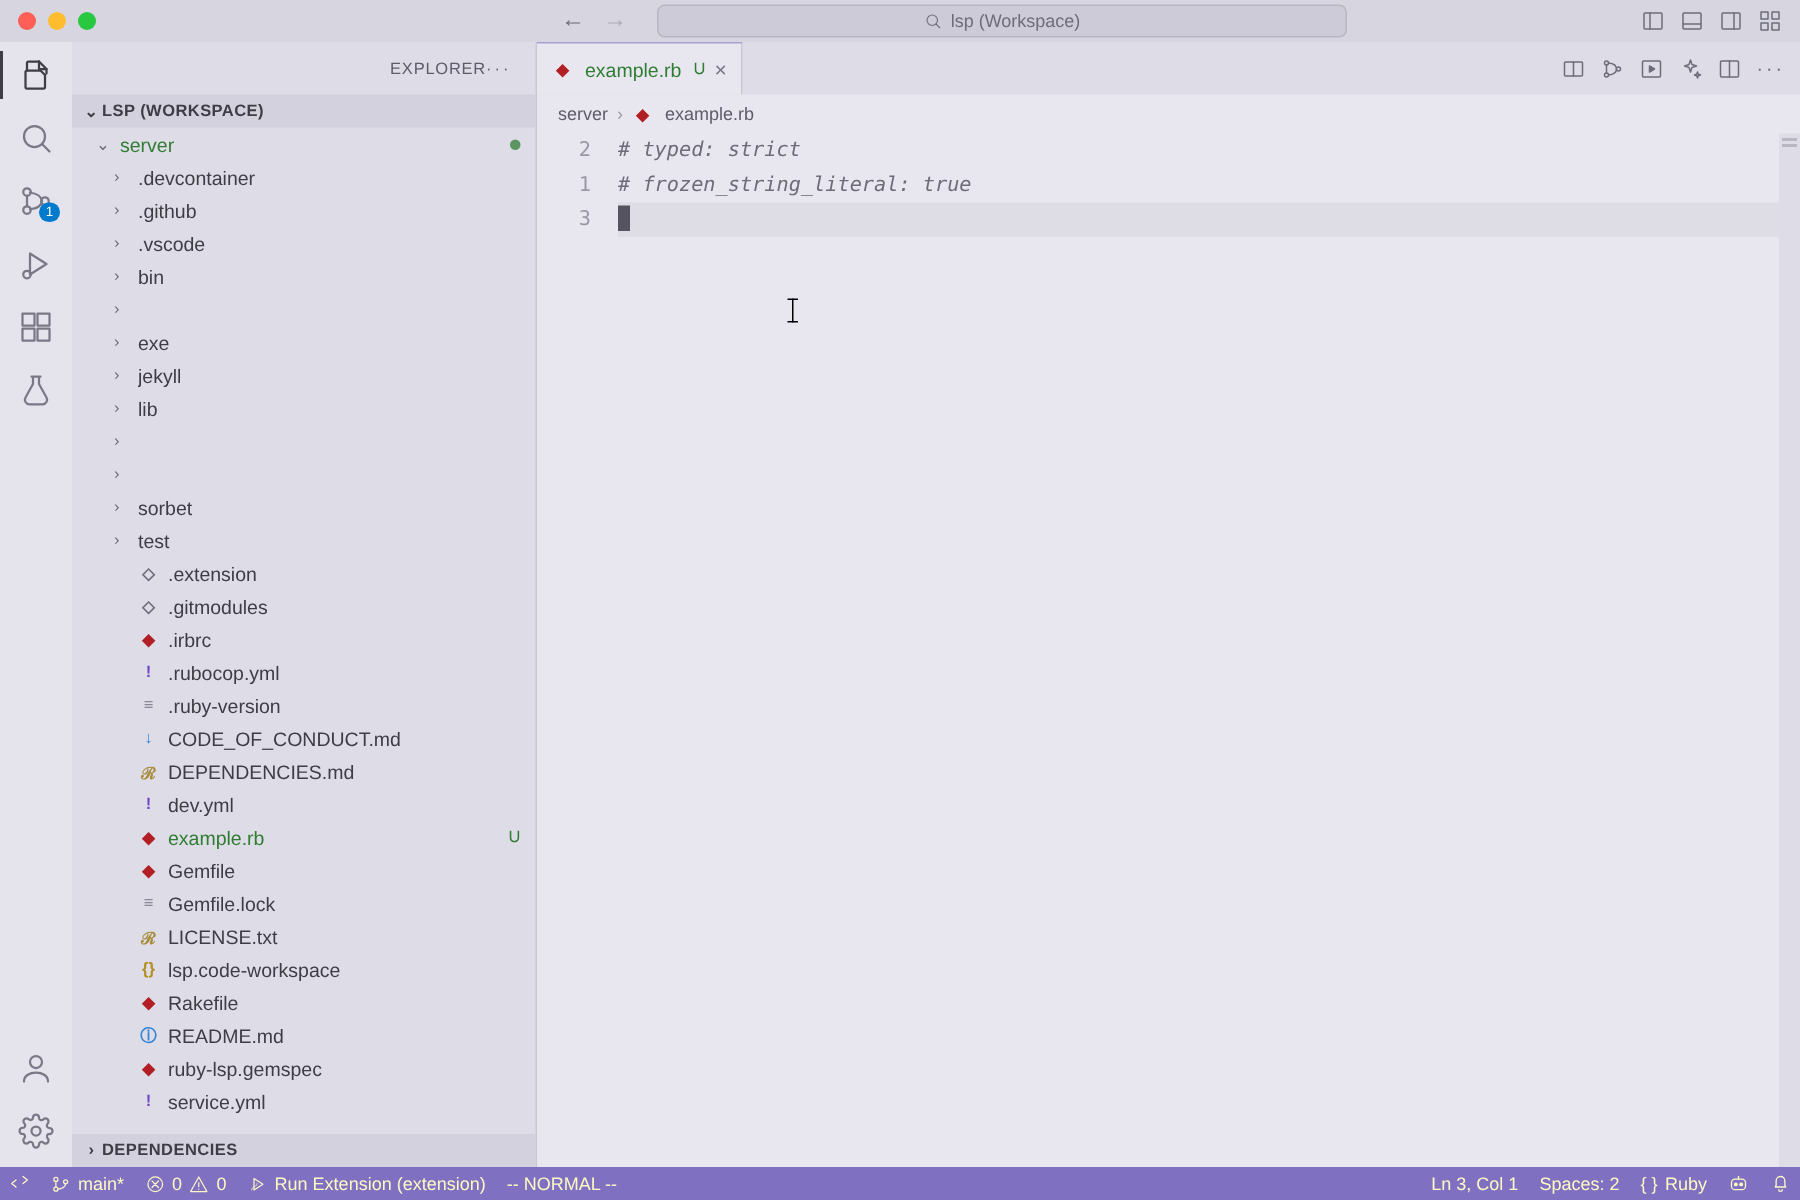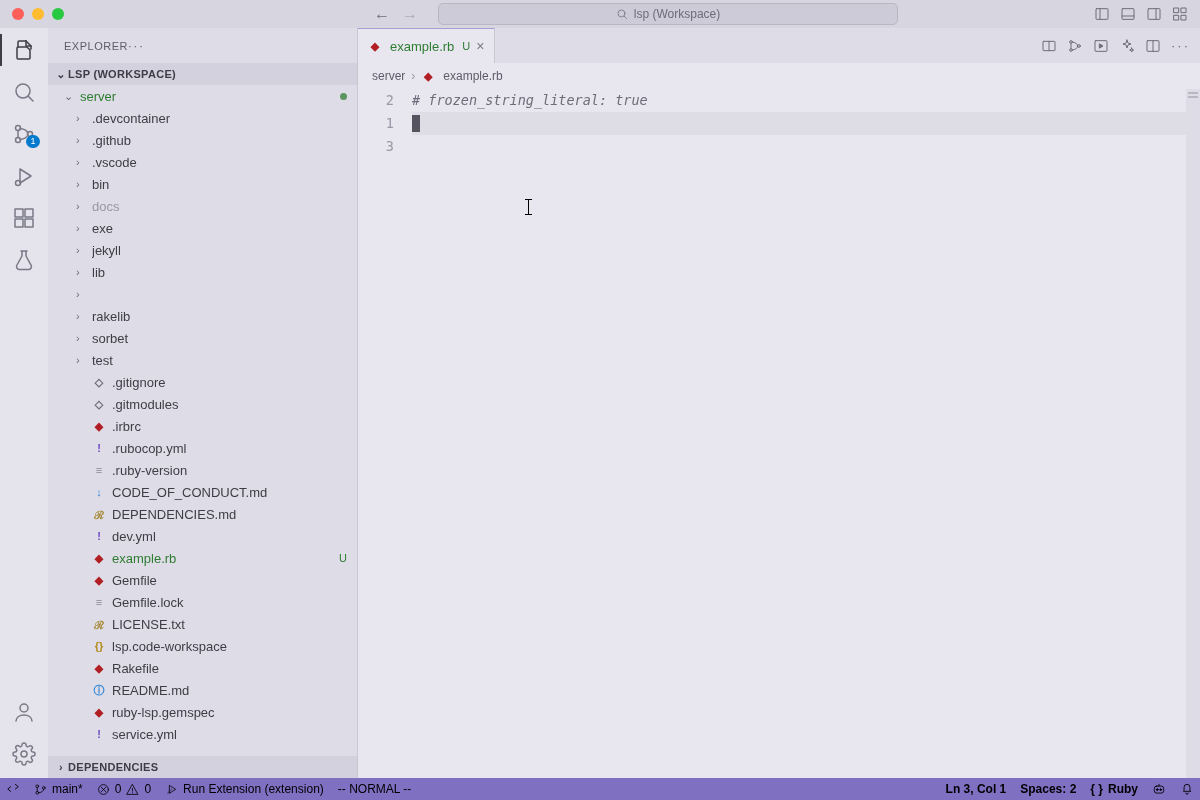--- a/index.html
+++ b/index.html
@@ -34,21 +34,21 @@
   width: 48px; background: #e5e4ec; display: flex; flex-direction: column;
   align-items: center; padding-top: 10px; gap: 18px; flex-shrink: 0;
 }
 .activitybar .ab-item { width: 24px; height: 24px; color: #7a7887; cursor: pointer; position: relative; display:flex; align-items:center; justify-content:center;}
 .activitybar .ab-item.active { color: #3e3d46; }
 .activitybar .ab-item.active::before { content:""; position:absolute; left:-12px; top:-4px; bottom:-4px; width:2px; background:#3e3d46; }
 .ab-bottom { margin-top: auto; margin-bottom: 12px; display:flex; flex-direction:column; gap:18px; align-items:center;}
 .badge { position:absolute; bottom:-2px; right:-4px; background:#007acc; color:#fff; font-size:9px; border-radius:8px; padding:0 4px; min-width:14px; text-align:center; line-height:13px;}
 
 .sidebar { width: 310px; background: #dedce6; display:flex; flex-direction:column; border-right:1px solid #c9c7d3;}
-.sidebar-header { height: 35px; display:flex; align-items:center; padding: 0 16px; font-size:11px; letter-spacing:0.5px; color:#5e5c6a; text-transform:uppercase; justify-content:flex-start;}
+.sidebar-header { height: 35px; display:flex; align-items:center; padding: 0 16px; font-size:11px; letter-spacing:0.5px; color:#5e5c6a; text-transform:uppercase; justify-content:flex-end;}
 .section-header { height:22px; display:flex; align-items:center; padding:0 6px; font-size:11px; font-weight:700; letter-spacing:0.3px; background:#d3d1dd; cursor:pointer; text-transform:uppercase;}
 .section-header .chev { width:14px; text-align:center; }
 .filetree { flex:1; overflow-y:auto; padding-bottom:4px;}
 .tree-row { height:22px; display:flex; align-items:center; padding-left: 16px; cursor:pointer; gap:4px; position:relative;}
 .tree-row .tw-chev { width:12px; font-size:11px; color:#6e6c7a;}
 .tree-row .fname { flex:1; white-space:nowrap; overflow:hidden; text-overflow:ellipsis;}
 .tree-row .fstatus { position:absolute; right:10px; font-size:11px;}
 .tree-row.d1 { padding-left: 16px; }
 .tree-row.d2 { padding-left: 28px; }
 .tree-row.green { color:#2e7d32; }
@@ -74,23 +74,23 @@
 .codelines .line{height:23px; white-space:pre;}
 .codelines .line.current{ background:rgba(0,0,0,0.04);}
 .cursor-block{display:inline-block; width:8px; height:17px; background:#55535f; vertical-align:middle; margin-top:-2px;}
 .text-cursor{position:absolute; left:180px; top:65px; width:1px; height:16px;}
 .text-cursor::before,.text-cursor::after{content:"";position:absolute;left:-3px;width:7px;height:1px;background:#000;}
 .text-cursor::before{top:0;} .text-cursor::after{bottom:0;}
 .text-cursor span{position:absolute;left:0;top:0;bottom:0;width:1px;background:#000;}
 .minimap{position:absolute; right:0; top:0; width:14px; bottom:0; background:#dedde7;}
 .minimap .mm{position:absolute; left:2px; right:2px; height:2px; background:#b9b7c4;}
 
-.statusbar { height:22px; background:#7f70c2; color:#000000; display:flex; align-items:center; font-size:12px; padding:0 6px; gap:14px; flex-shrink:0;}
+.statusbar { height:22px; background:#7f70c2; color:#fef9c3; display:flex; align-items:center; font-size:12px; padding:0 6px; gap:14px; flex-shrink:0;}
 .statusbar .sb-item{ display:flex; align-items:center; gap:5px; cursor:pointer;}
-.statusbar .sb-right{ margin-left:auto; display:flex; gap:14px; align-items:center;font-weight:bold;}
+.statusbar .sb-right{ margin-left:auto; display:flex; gap:14px; align-items:center;}
 svg{stroke:currentColor; fill:none; stroke-width:1.5; stroke-linecap:round; stroke-linejoin:round;}
 </style>
 </head>
 <body>
 
 <div class="titlebar">
   <div class="traffic-lights">
     <span class="tl-close"></span>
     <span class="tl-min"></span>
     <span class="tl-max"></span>
@@ -215,53 +215,51 @@
         <div class="tree-row d2">
           <span class="tw-chev">›</span>
           <span class="fname">.vscode</span>
         </div>
         <div class="tree-row d2">
           <span class="tw-chev">›</span>
           <span class="fname">bin</span>
         </div>
         <div class="tree-row d2 muted">
           <span class="tw-chev">›</span>
-          <span class="fname">docs</span>
         </div>
         <div class="tree-row d2">
           <span class="tw-chev">›</span>
           <span class="fname">exe</span>
         </div>
         <div class="tree-row d2">
           <span class="tw-chev">›</span>
           <span class="fname">jekyll</span>
         </div>
         <div class="tree-row d2">
           <span class="tw-chev">›</span>
           <span class="fname">lib</span>
         </div>
         <div class="tree-row d2">
           <span class="tw-chev">›</span>
         </div>
         <div class="tree-row d2">
           <span class="tw-chev">›</span>
-          <span class="fname">rakelib</span>
         </div>
         <div class="tree-row d2">
           <span class="tw-chev">›</span>
           <span class="fname">sorbet</span>
         </div>
         <div class="tree-row d2">
           <span class="tw-chev">›</span>
           <span class="fname">test</span>
         </div>
         <div class="tree-row d2">
           <span class="tw-chev"></span>
           <span class="ficon fi-git">◇</span>
-          <span class="fname">.gitignore</span>
+          <span class="fname">.extension</span>
         </div>
         <div class="tree-row d2">
           <span class="tw-chev"></span>
           <span class="ficon fi-git">◇</span>
           <span class="fname">.gitmodules</span>
         </div>
         <div class="tree-row d2">
           <span class="tw-chev"></span>
           <span class="ficon fi-ruby">◆</span>
           <span class="fname">.irbrc</span>
@@ -383,20 +381,21 @@
       <span class="ficon fi-ruby">◆</span>
       <span>example.rb</span>
     </div>
     <div class="code">
       <div class="gutter" id="gutter">
           <div>2</div>
           <div>1</div>
           <div>3</div>
         </div>
       <div class="codelines" id="codelines">
+          <div class="line"># typed: strict</div>
           <div class="line"># frozen_string_literal: true</div>
           <div class="line current"><span class="cursor-block"></span></div>
         </div>
       <div class="text-cursor" style="left:170px; top:110px;">
           <span></span>
         </div>
       <div class="minimap">
         <div class="mm" style="top:3px;"></div>
           <div class="mm" style="top:7px;"></div>
       </div>

